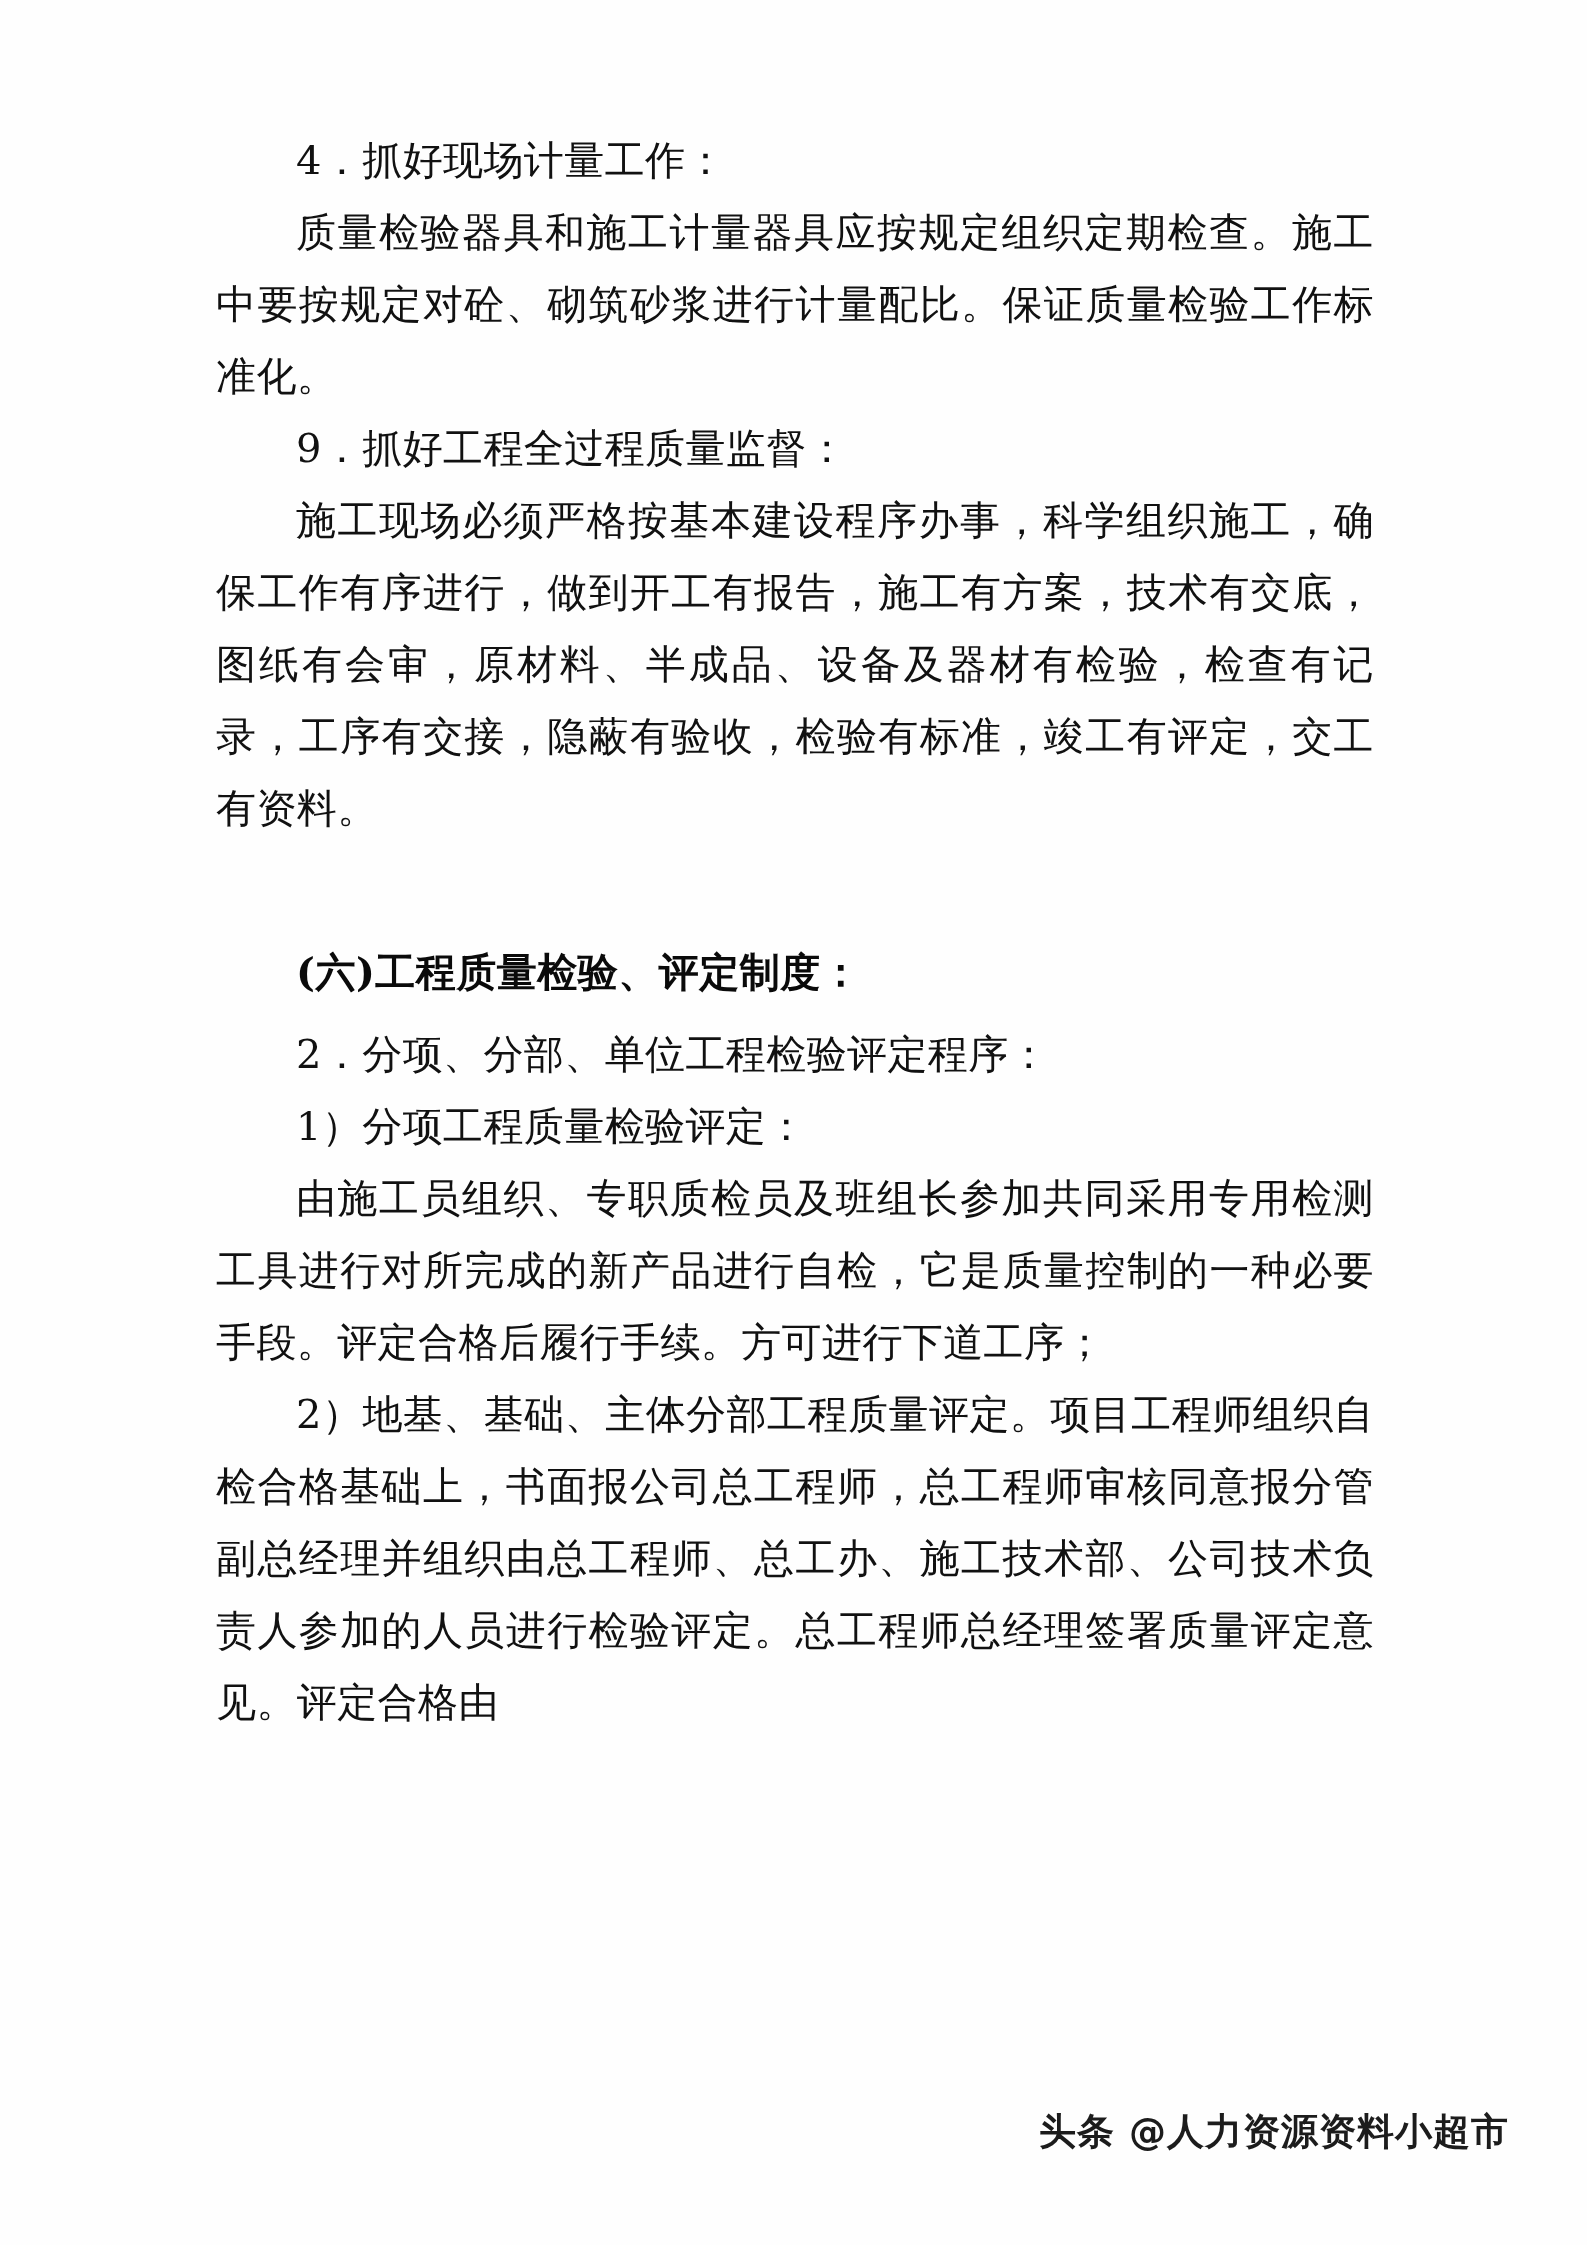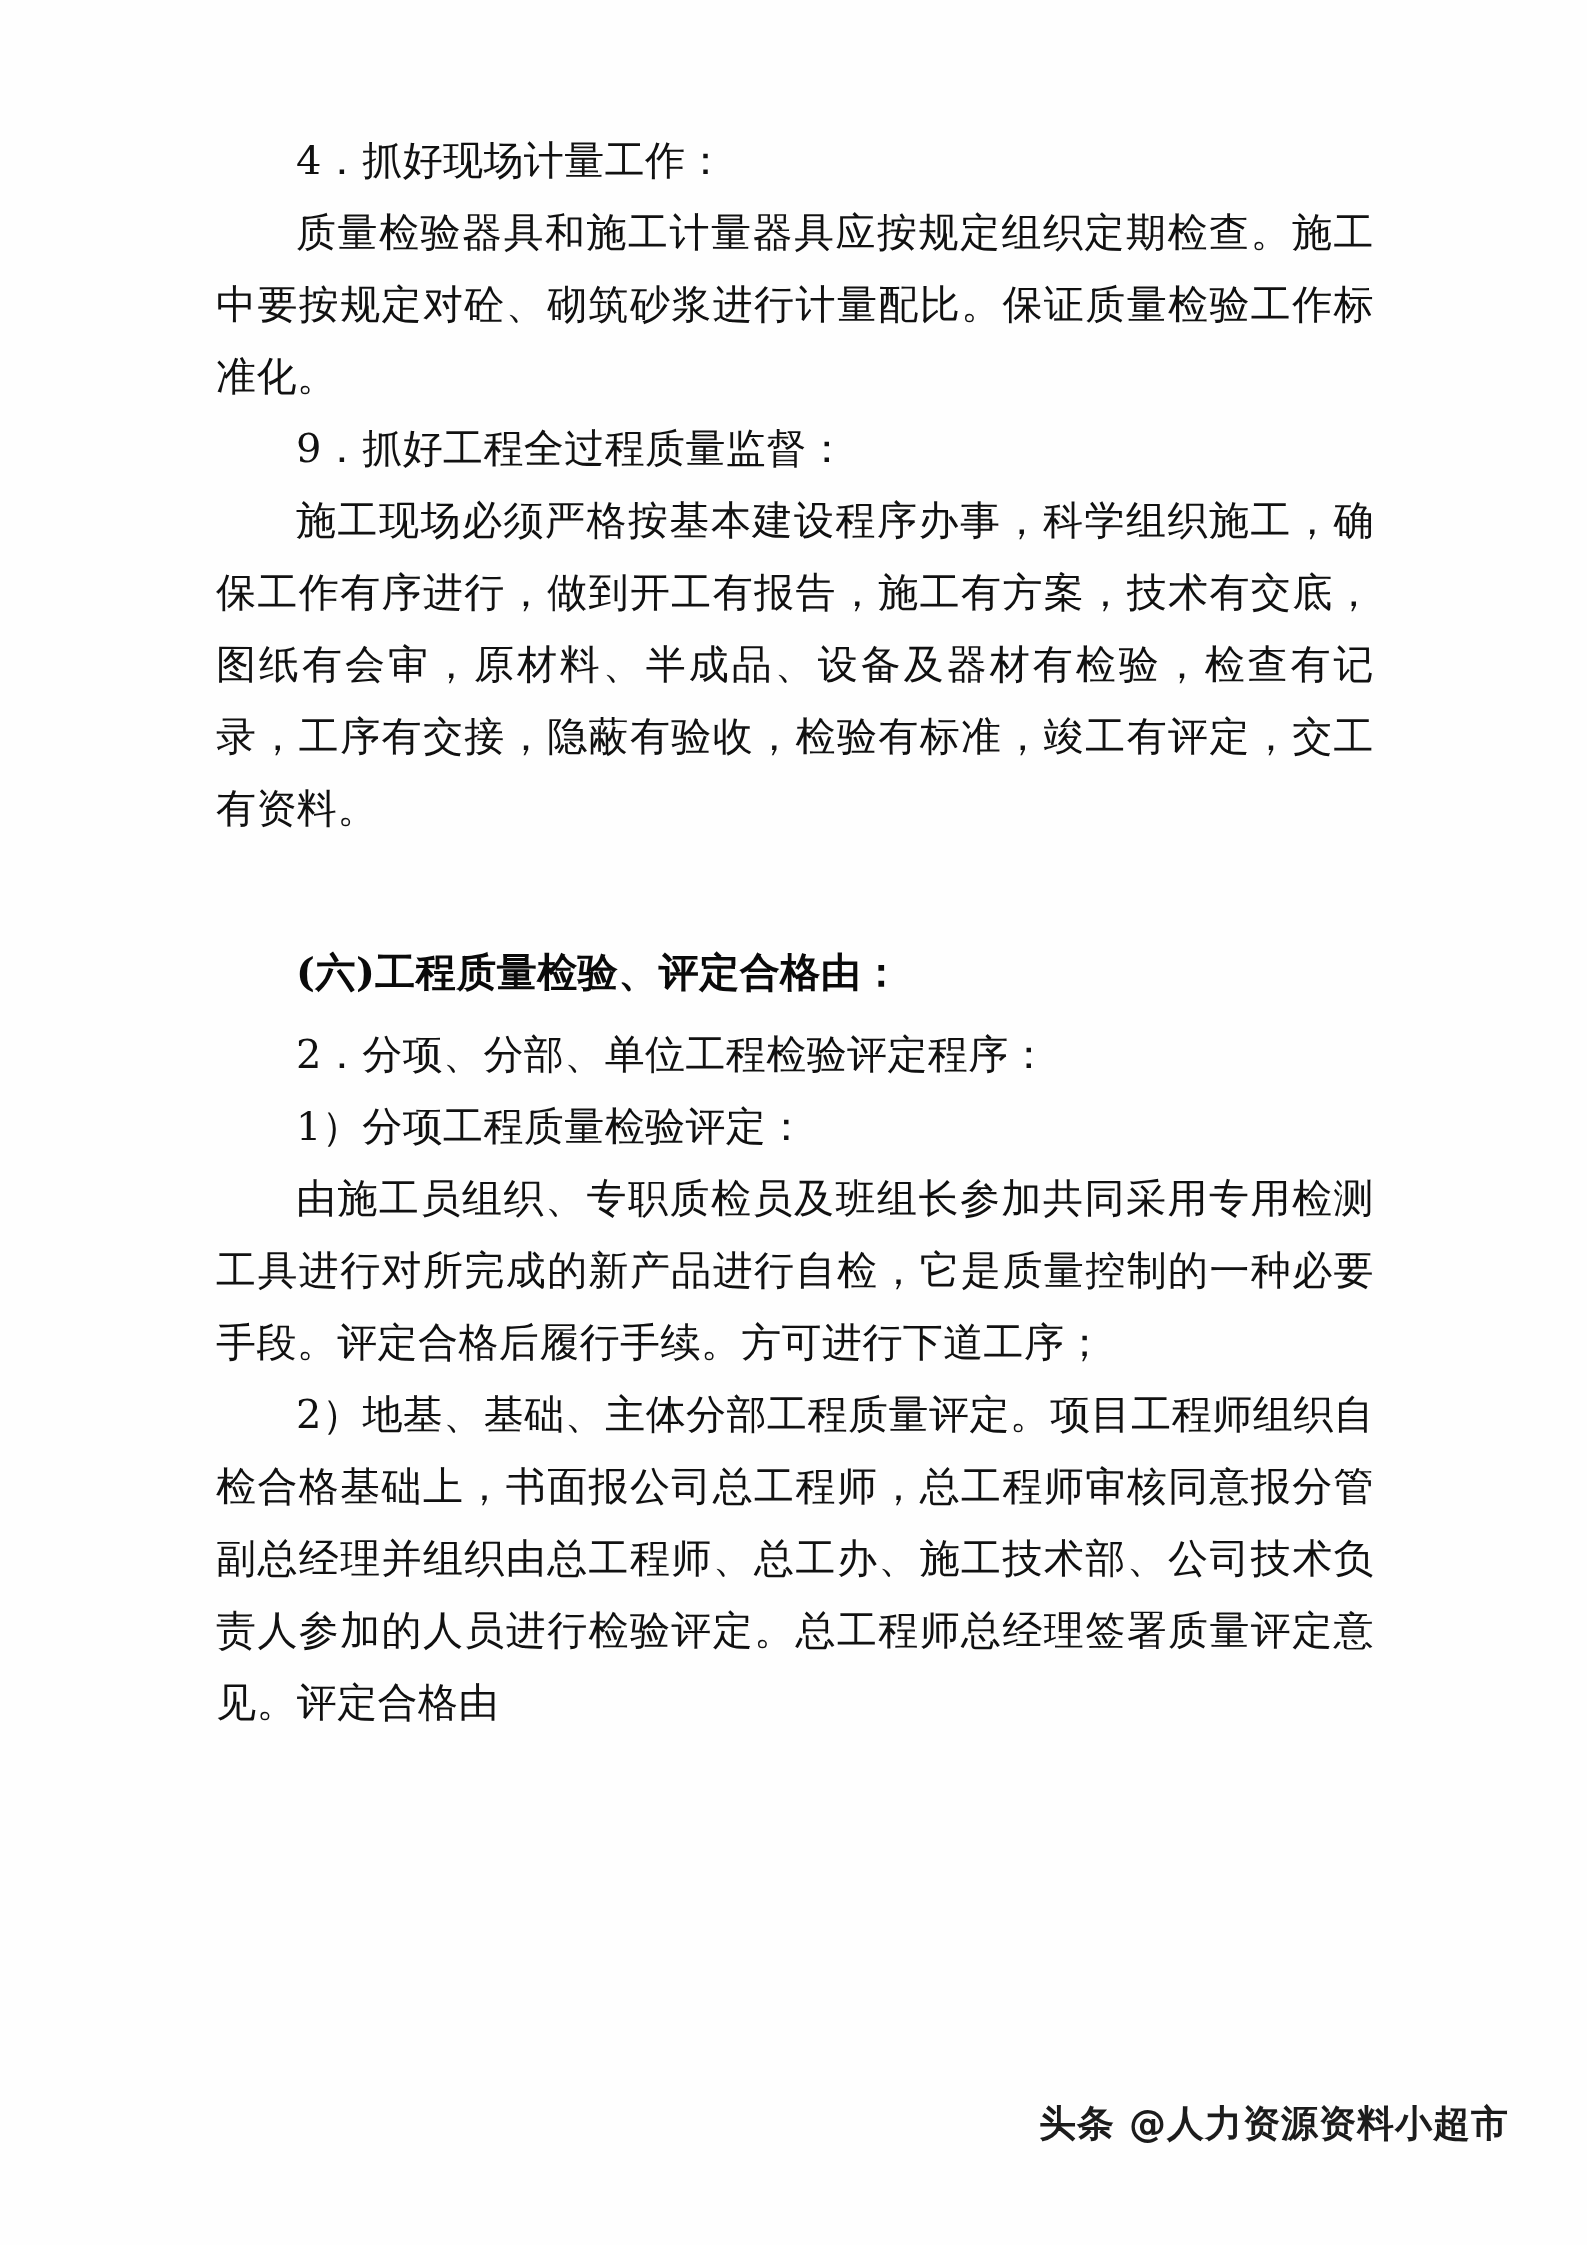--- a/index.html
+++ b/index.html
@@ -47,21 +47,21 @@
     color: #0a0a0a;
     text-indent: 2em;
     letter-spacing: 0.5px;
     margin: 0;
   }
 
   
   .watermark {
     position: absolute;
     right: 78px;
-    bottom: 96px;
+    bottom: 88px;
     display: flex;
     align-items: center;
     gap: 14px;
     color: #1c1c1c;
     font-family: "DejaVu Sans", "Liberation Sans", sans-serif;
     font-weight: bold;
     font-size: 37px;
     letter-spacing: 1px;
     white-space: nowrap;
   }
@@ -78,21 +78,21 @@
     <p class="para indent">4．抓好现场计量工作：</p>
 
     <p class="para indent">质量检验器具和施工计量器具应按规定组织定期检查。施工中要按规定对砼、砌筑砂浆进行计量配比。保证质量检验工作标准化。</p>
 
     <p class="para indent">9．抓好工程全过程质量监督：</p>
 
     <p class="para indent">施工现场必须严格按基本建设程序办事，科学组织施工，确保工作有序进行，做到开工有报告，施工有方案，技术有交底，图纸有会审，原材料、半成品、设备及器材有检验，检查有记录，工序有交接，隐蔽有验收，检验有标准，竣工有评定，交工有资料。</p>
 
     <div class="gap-lg"></div>
 
-    <p class="heading">(六)工程质量检验、评定合格由：</p>
+    <p class="heading">(六)工程质量检验、评定制度：</p>
 
     <div class="gap-sm"></div>
 
 
     <p class="para indent">2．分项、分部、单位工程检验评定程序：</p>
 
     <p class="para indent">1）分项工程质量检验评定：</p>
 
     <p class="para indent">由施工员组织、专职质检员及班组长参加共同采用专用检测工具进行对所完成的新产品进行自检，它是质量控制的一种必要手段。评定合格后履行手续。方可进行下道工序；</p>
 

